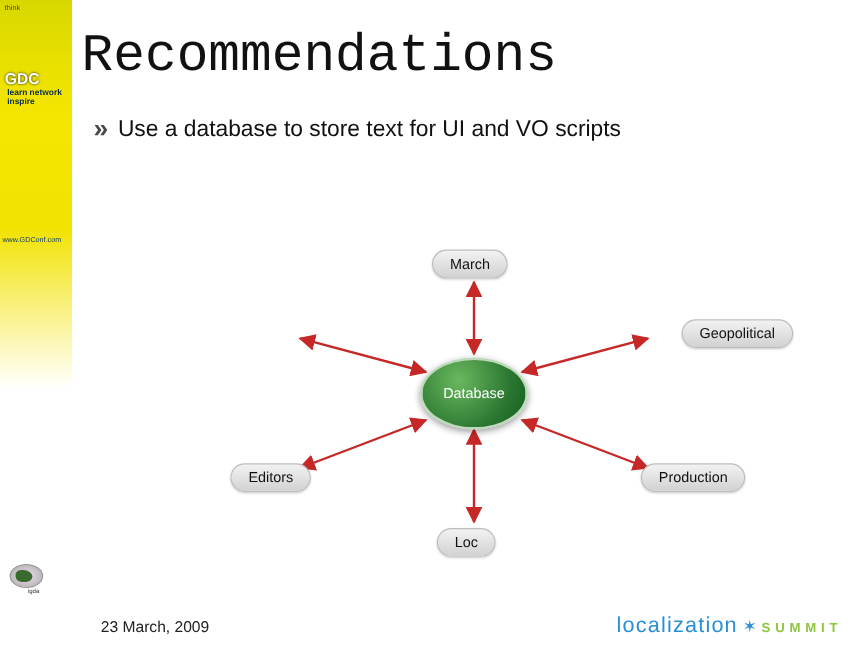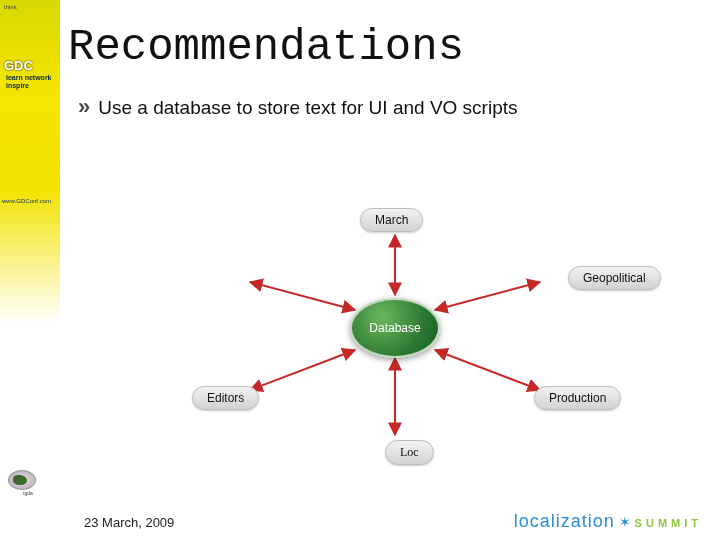--- a/index.html
+++ b/index.html
@@ -205,21 +205,21 @@
       <line x1="420" y1="200" x2="315" y2="160"></line>
       <line x1="275" y1="168" x2="275" y2="245"></line>
     </g>
   </svg>
 
   <div class="node" style="left:240px; top:18px;">March</div>
   <div class="node" style="left:400px; top:76px;margin-left:48px;">Geopolitical</div>
   <div class="center-node" style="left:230px; top:108px;">Database</div>
   <div class="node" style="left:72px; top:196px;">Editors</div>
   <div class="node" style="left:398px; top:196px;margin-left:16px;">Production</div>
-  <div class="node" style="left:265px; top:250px;font-family:Liberation Serif, serif;">Loc</div>
+  <div class="node" style="left:244px; top:250px;">Loc</div>
 </div>
 
 <div class="footer-date">23 March, 2009</div>
 
 <div class="footer-logo">
   <span class="loc">localization</span>
   <span class="star">✶</span>
   <span class="summit">SUMMIT</span>
 </div>
 

